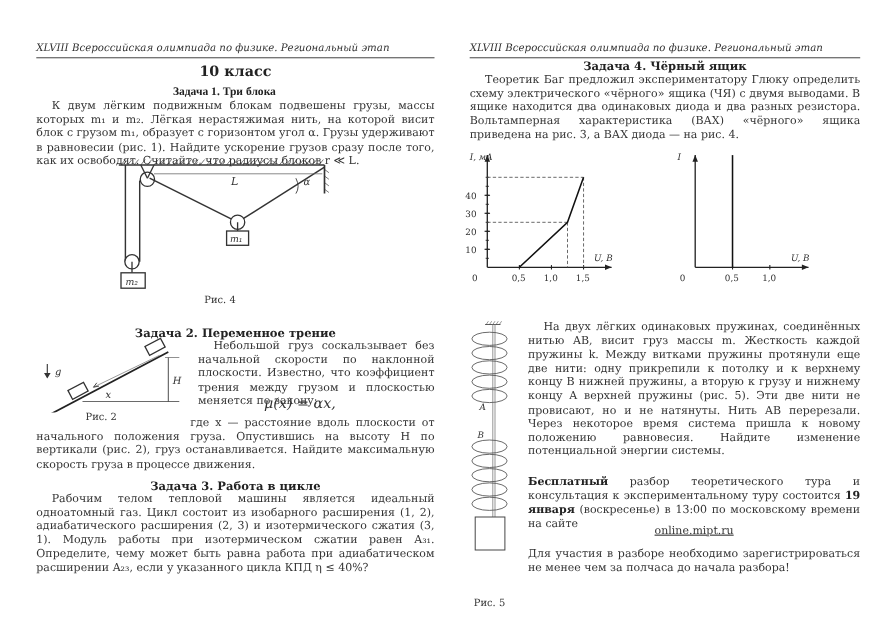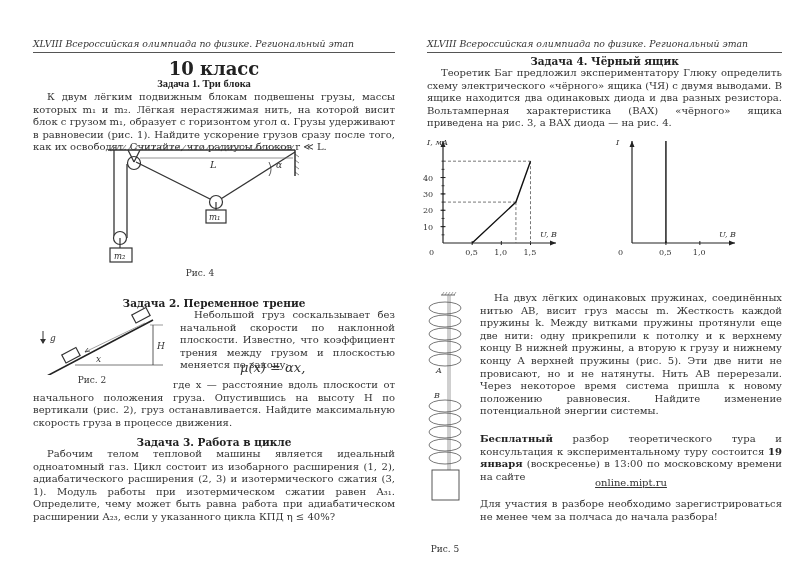--- a/index.html
+++ b/index.html
@@ -1,21 +1,21 @@
 <!DOCTYPE html>
 <html><head>
 <meta charset="utf-8">
 <style>
   html,body{margin:0;padding:0;background:#fff;}
   body{width:800px;height:566px;position:relative;overflow:hidden;font-family:"DejaVu Serif",serif;color:#222;}
   .page{position:absolute;top:0;width:400px;height:550px;}
   .left{left:0;} .right{left:400px;}
   .hdr{position:absolute;top:38px;font-style:italic;font-size:9.3px;color:#333;white-space:nowrap;}
   .rule{position:absolute;top:52px;height:1px;background:#555;}
-  .cls{position:absolute;font-weight:bold;font-size:18px;text-align:center;}
+  .cls{position:absolute;font-weight:bold;font-size:13px;text-align:center;}
   .ttl{position:absolute;font-weight:bold;font-size:10.5px;text-align:center;}
   .txt{position:absolute;font-size:10px;line-height:12.6px;text-align:justify;color:#333;}
   .txt p{margin:0;text-indent:14px;}
   .cap{position:absolute;font-size:9px;color:#333;text-align:center;}
   .formula{position:absolute;font-size:13px;font-style:italic;color:#333;}
   svg text{font-family:"DejaVu Serif",serif;fill:#333;}
   .link{text-decoration:underline;}
   b{color:#222;}
 </style>
 </head>

